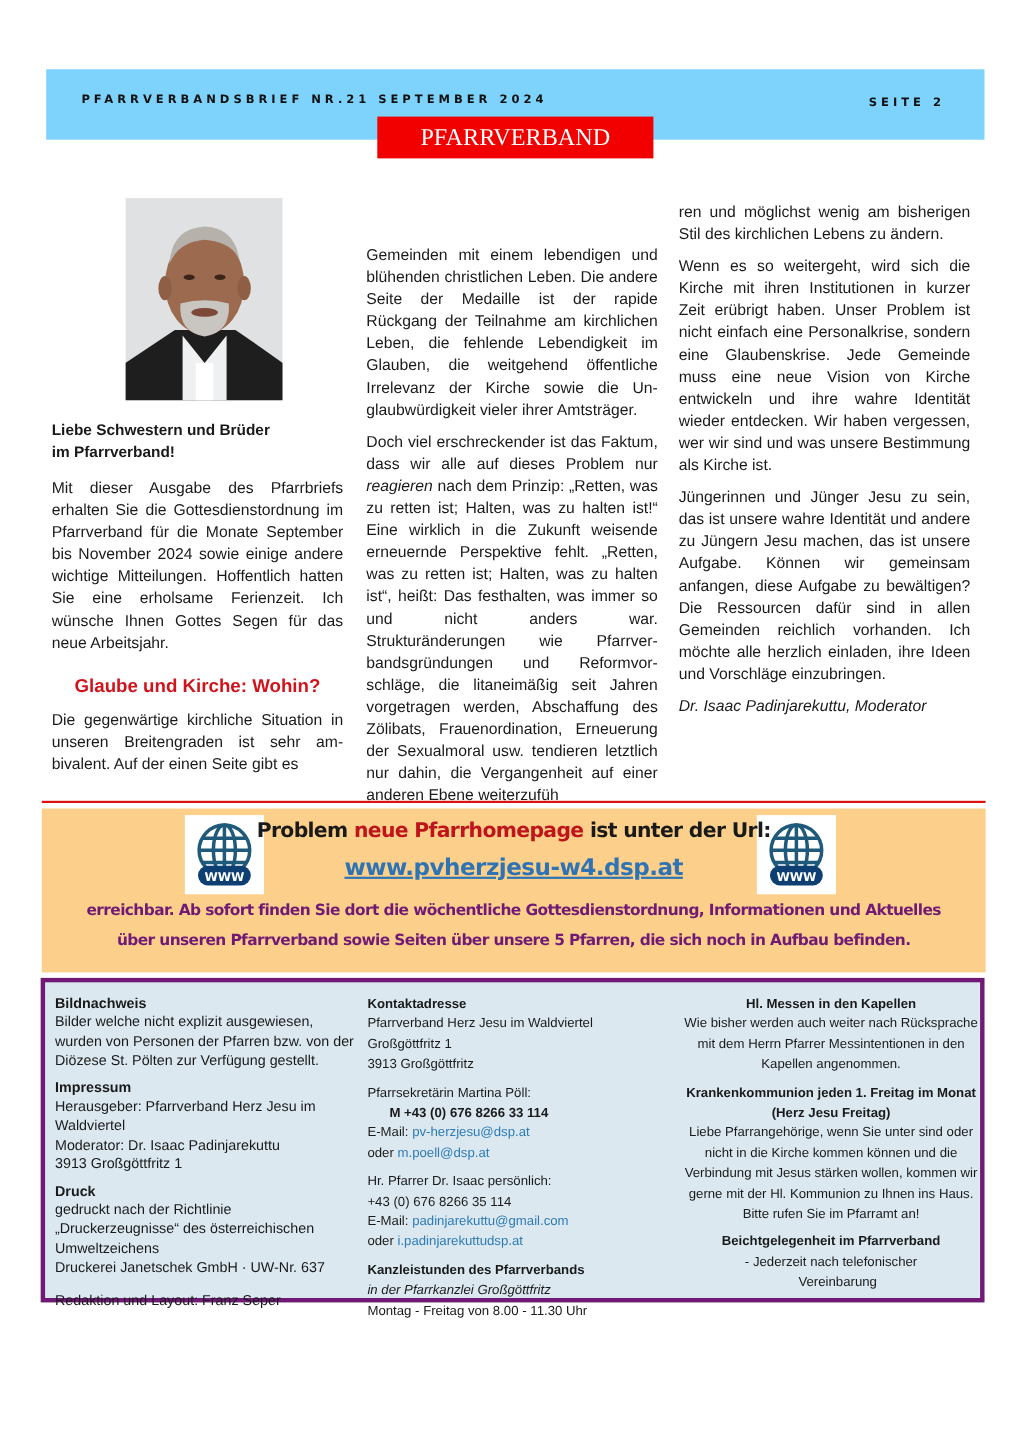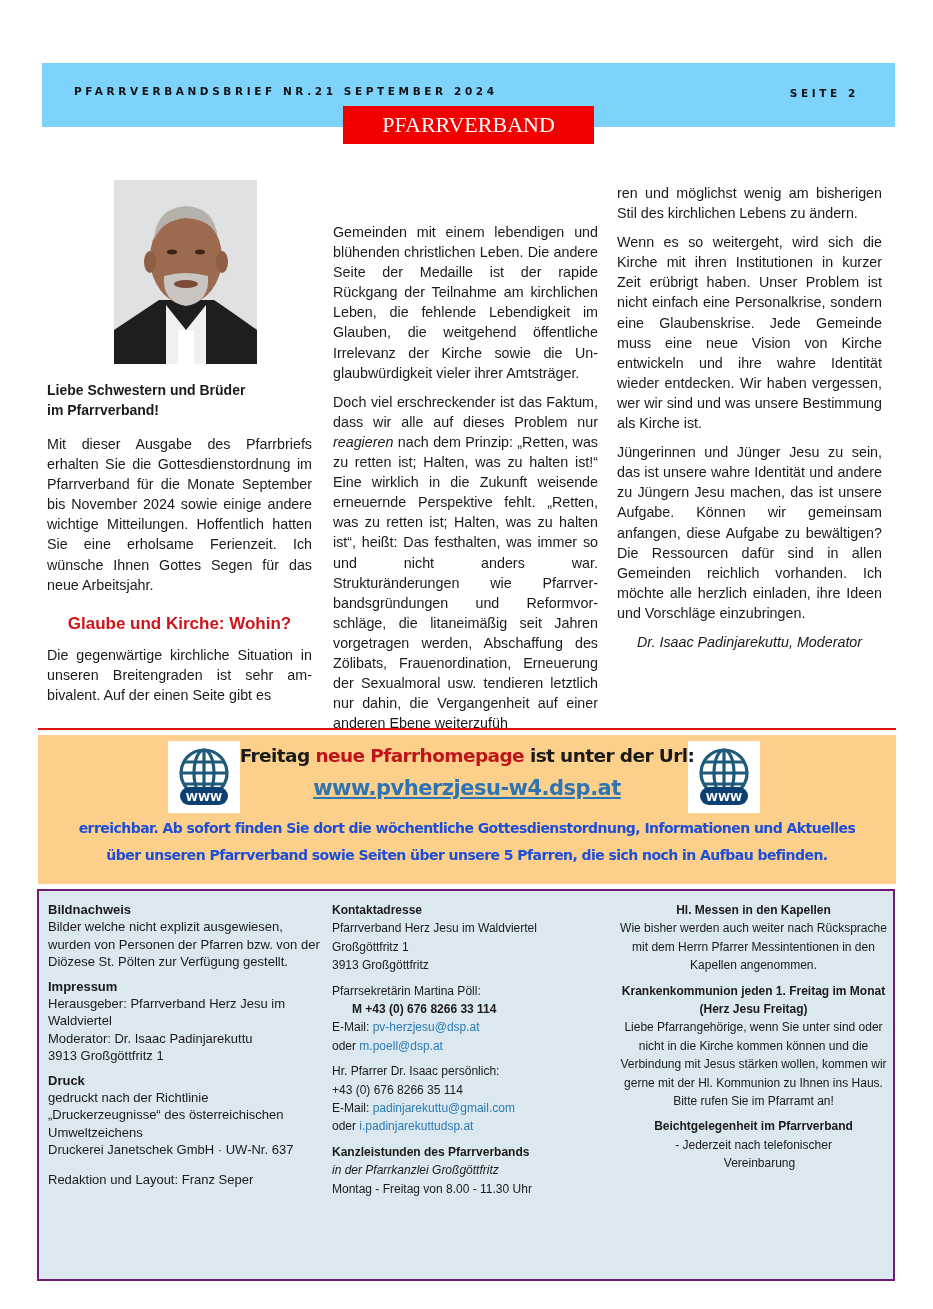--- a/index.html
+++ b/index.html
@@ -14,39 +14,39 @@
   
   .col { position: absolute; font-size: 14.3px; line-height: 20.1px; color: #1a1a1a; }
   .col p { margin: 0 0 9px 0; text-align: justify; hyphens: manual; }
   .col1 { left: 47px; top: 180px; width: 265px; }
   .col2 { left: 333px; top: 183px; width: 265px; margin-top: 39px; }
   .col3 { left: 617px; top: 183px; width: 265px; }
 
   .portrait { width: 143px; height: 184px; margin: 0 auto 0 67px; display: block; }
   .greeting { text-align: right; font-weight: bold; font-size: 14px; line-height: 20px; margin-top: 16px !important; margin-bottom: 14px !important; }
   .section-heading { color: #d0141b; font-weight: bold; font-size: 17px; text-align: center; margin: 18px 0 10px 0; line-height: 22px; }
-  .col3 .signature { font-style: italic; text-align: center; }
+  .col3 .signature { font-style: italic; text-align: left; }
   .italic { font-style: italic; }
 
   
   .divider { position: absolute; left: 38px; top: 728px; width: 858px; height: 2px; background: #d11; }
 
   
   .home-box { position: absolute; left: 38px; top: 735px; width: 858px; height: 149px; background: #fccf8a; }
   .globe { position: absolute; top: 6px; width: 72px; height: 72px; background: #ffffff; }
   .globe.left { left: 130px; }
   .globe.right { left: 650px; }
   .globe svg { width: 72px; height: 72px; display: block; }
   .home-line1 { position: absolute; left: 0; width: 100%; top: 10px; text-align: center; font-size: 18.5px; font-weight: bold; color: #1a1a1a; font-family: "DejaVu Sans", sans-serif; letter-spacing: -0.6px; }
   .home-line1 .accent { color: #c0141b; }
   .home-url { position: absolute; left: 0; width: 100%; top: 41px; text-align: center; font-size: 21px; font-weight: bold; color: #2e74b5; text-decoration: underline; font-family: "DejaVu Sans", sans-serif; letter-spacing: -0.5px; }
-  .home-text { position: absolute; left: 0; width: 100%; top: 80px; text-align: center; font-size: 14px; line-height: 27px; font-weight: bold; color: #1d4ed8; font-family: "DejaVu Sans", sans-serif; letter-spacing: -0.55px; }
-
-  
-  .info-box { position: absolute; left: 37px; top: 889px; width: 858px; height: 392px; background: #dbe8f0; border: 2px solid #701a75; box-sizing: border-box; }
+  .home-text { position: absolute; left: 0; width: 100%; top: 80px; text-align: center; font-size: 14px; line-height: 27px; font-weight: bold; color: #701a75; font-family: "DejaVu Sans", sans-serif; letter-spacing: -0.55px; }
+
+  
+  .info-box { position: absolute; left: 37px; top: 889px; width: 858px; height: 295px; background: #dbe8f0; border: 4px solid #701a75; box-sizing: border-box; }
   .info-col { position: absolute; top: 10px; font-size: 12px; line-height: 18.4px; color: #1a1a1a; }
   .info-col .blk { margin-bottom: 7px; }
   .info-col .h { font-weight: bold; }
   .info-col .link { color: #2e7bb5; }
   .info-col .bold { font-weight: bold; padding-left: 20px; }
   .info-col .it { font-style: italic; }
   .ic1 { left: 9px; width: 275px; font-size: 13px; line-height: 17.4px; }
   .ic2 { left: 293px; width: 280px; }
   .ic3 { left: 577px; width: 275px; text-align: center; }
   .indent { padding-left: 12px; }
@@ -121,21 +121,21 @@
         <line x1="36" y1="9" x2="36" y2="55"></line>
         <line x1="13" y1="32" x2="59" y2="32"></line>
         <line x1="16" y1="21" x2="56" y2="21"></line>
         <line x1="16" y1="43" x2="56" y2="43"></line>
       </g>
       <rect x="12" y="46" width="48" height="18" rx="9" fill="#0d3f73"></rect>
       <text x="36" y="60" text-anchor="middle" font-family="DejaVu Sans, sans-serif" font-size="11" font-weight="bold" fill="#ffffff">WWW</text>
     </svg>
   </div>
   <div class="home-line1">
-    <span>Freitag </span><span class="accent">neue Pfarrhomepage</span><span> ist unter der Url:</span>
+    <span>Problem </span><span class="accent">neue Pfarrhomepage</span><span> ist unter der Url:</span>
   </div>
   <div class="home-url">www.pvherzjesu-w4.dsp.at</div>
   <div class="home-text">
     <span>erreichbar. Ab sofort finden Sie dort die wöchentliche Gottesdienstordnung, Informationen und Aktuelles</span><br>
     <span>über unseren Pfarrverband sowie Seiten über unsere 5 Pfarren, die sich noch in Aufbau befinden.</span>
   </div>
 </div>
 
 <div class="info-box">
   <div class="info-col ic1">

